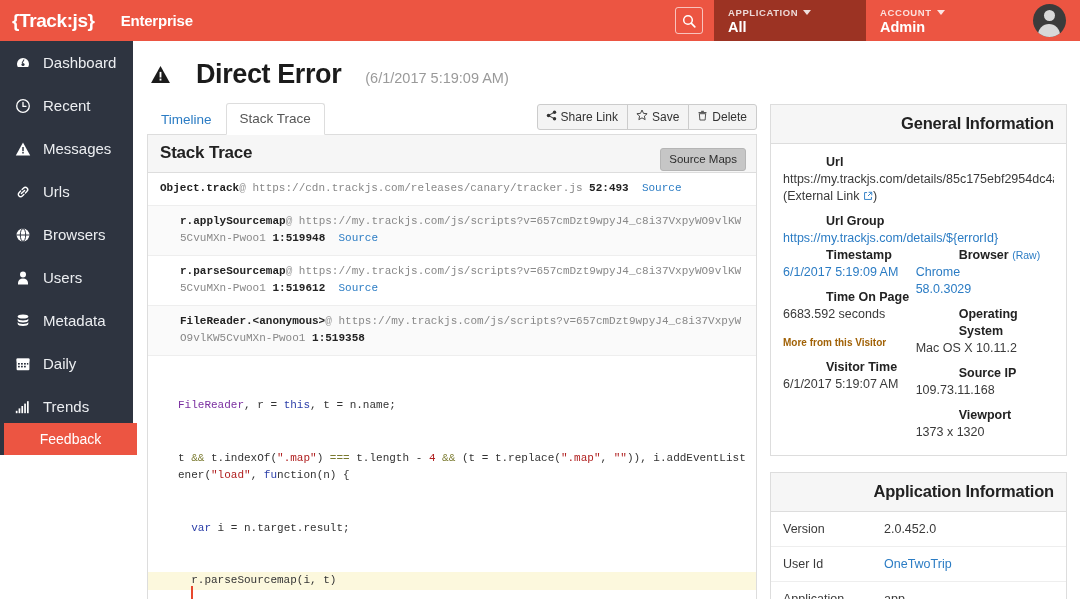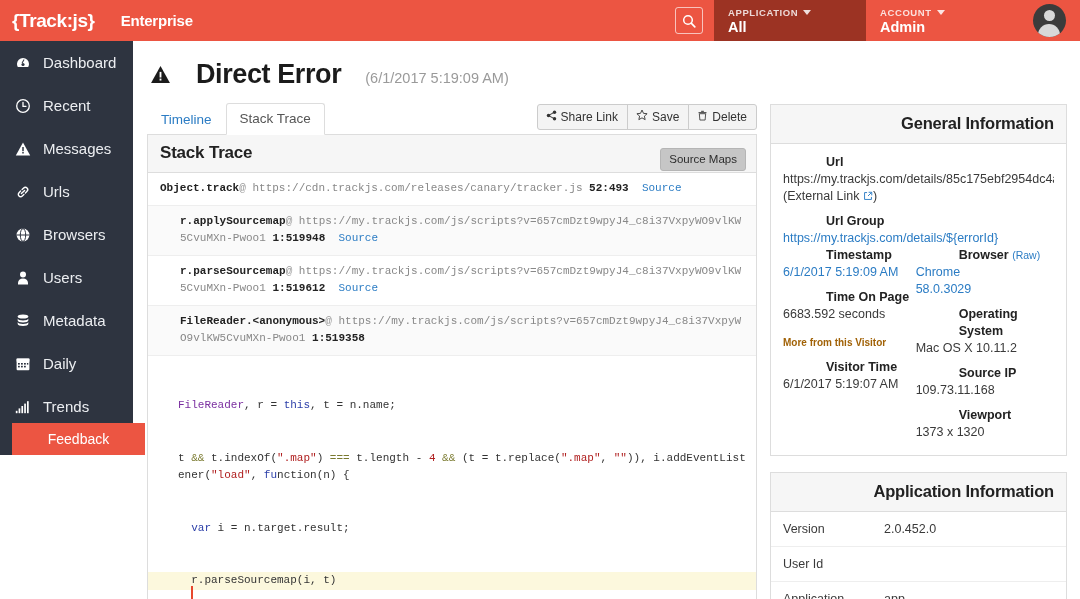--- a/index.html
+++ b/index.html
@@ -124,21 +124,21 @@
   .nav-icon {
     width: 17px; height: 17px;
     display: flex; align-items: center; justify-content: center;
     color: #ffffff;
     flex: 0 0 17px;
   }
   .nav-icon svg { display: block; }
   .nav-label { line-height: 1; }
 
   .feedback {
-    position: absolute; left: 12px; bottom: 0;
+    position: absolute; left: 4px; bottom: 0;
     width: 133px; height: 32px;
     background: #ec5542;
     color: #ffffff;
     font-size: 14px;
     display: flex; align-items: center; justify-content: center;
     cursor: pointer;
   }
 
   
   .main {
@@ -640,20 +640,21 @@
 
       <div class="card">
         <div class="card-head">Application Information</div>
 
         <div class="kvrow">
           <div class="kvk">Version</div>
           <div class="kvv">2.0.452.0</div>
         </div>
         <div class="kvrow">
           <div class="kvk">User Id</div>
+          <div class="kvv link">OneTwoTrip</div>
         </div>
         <div class="kvrow">
           <div class="kvk">Application</div>
           <div class="kvv">app</div>
         </div>
       </div>
 
     </div>
   </div>
 </div>

